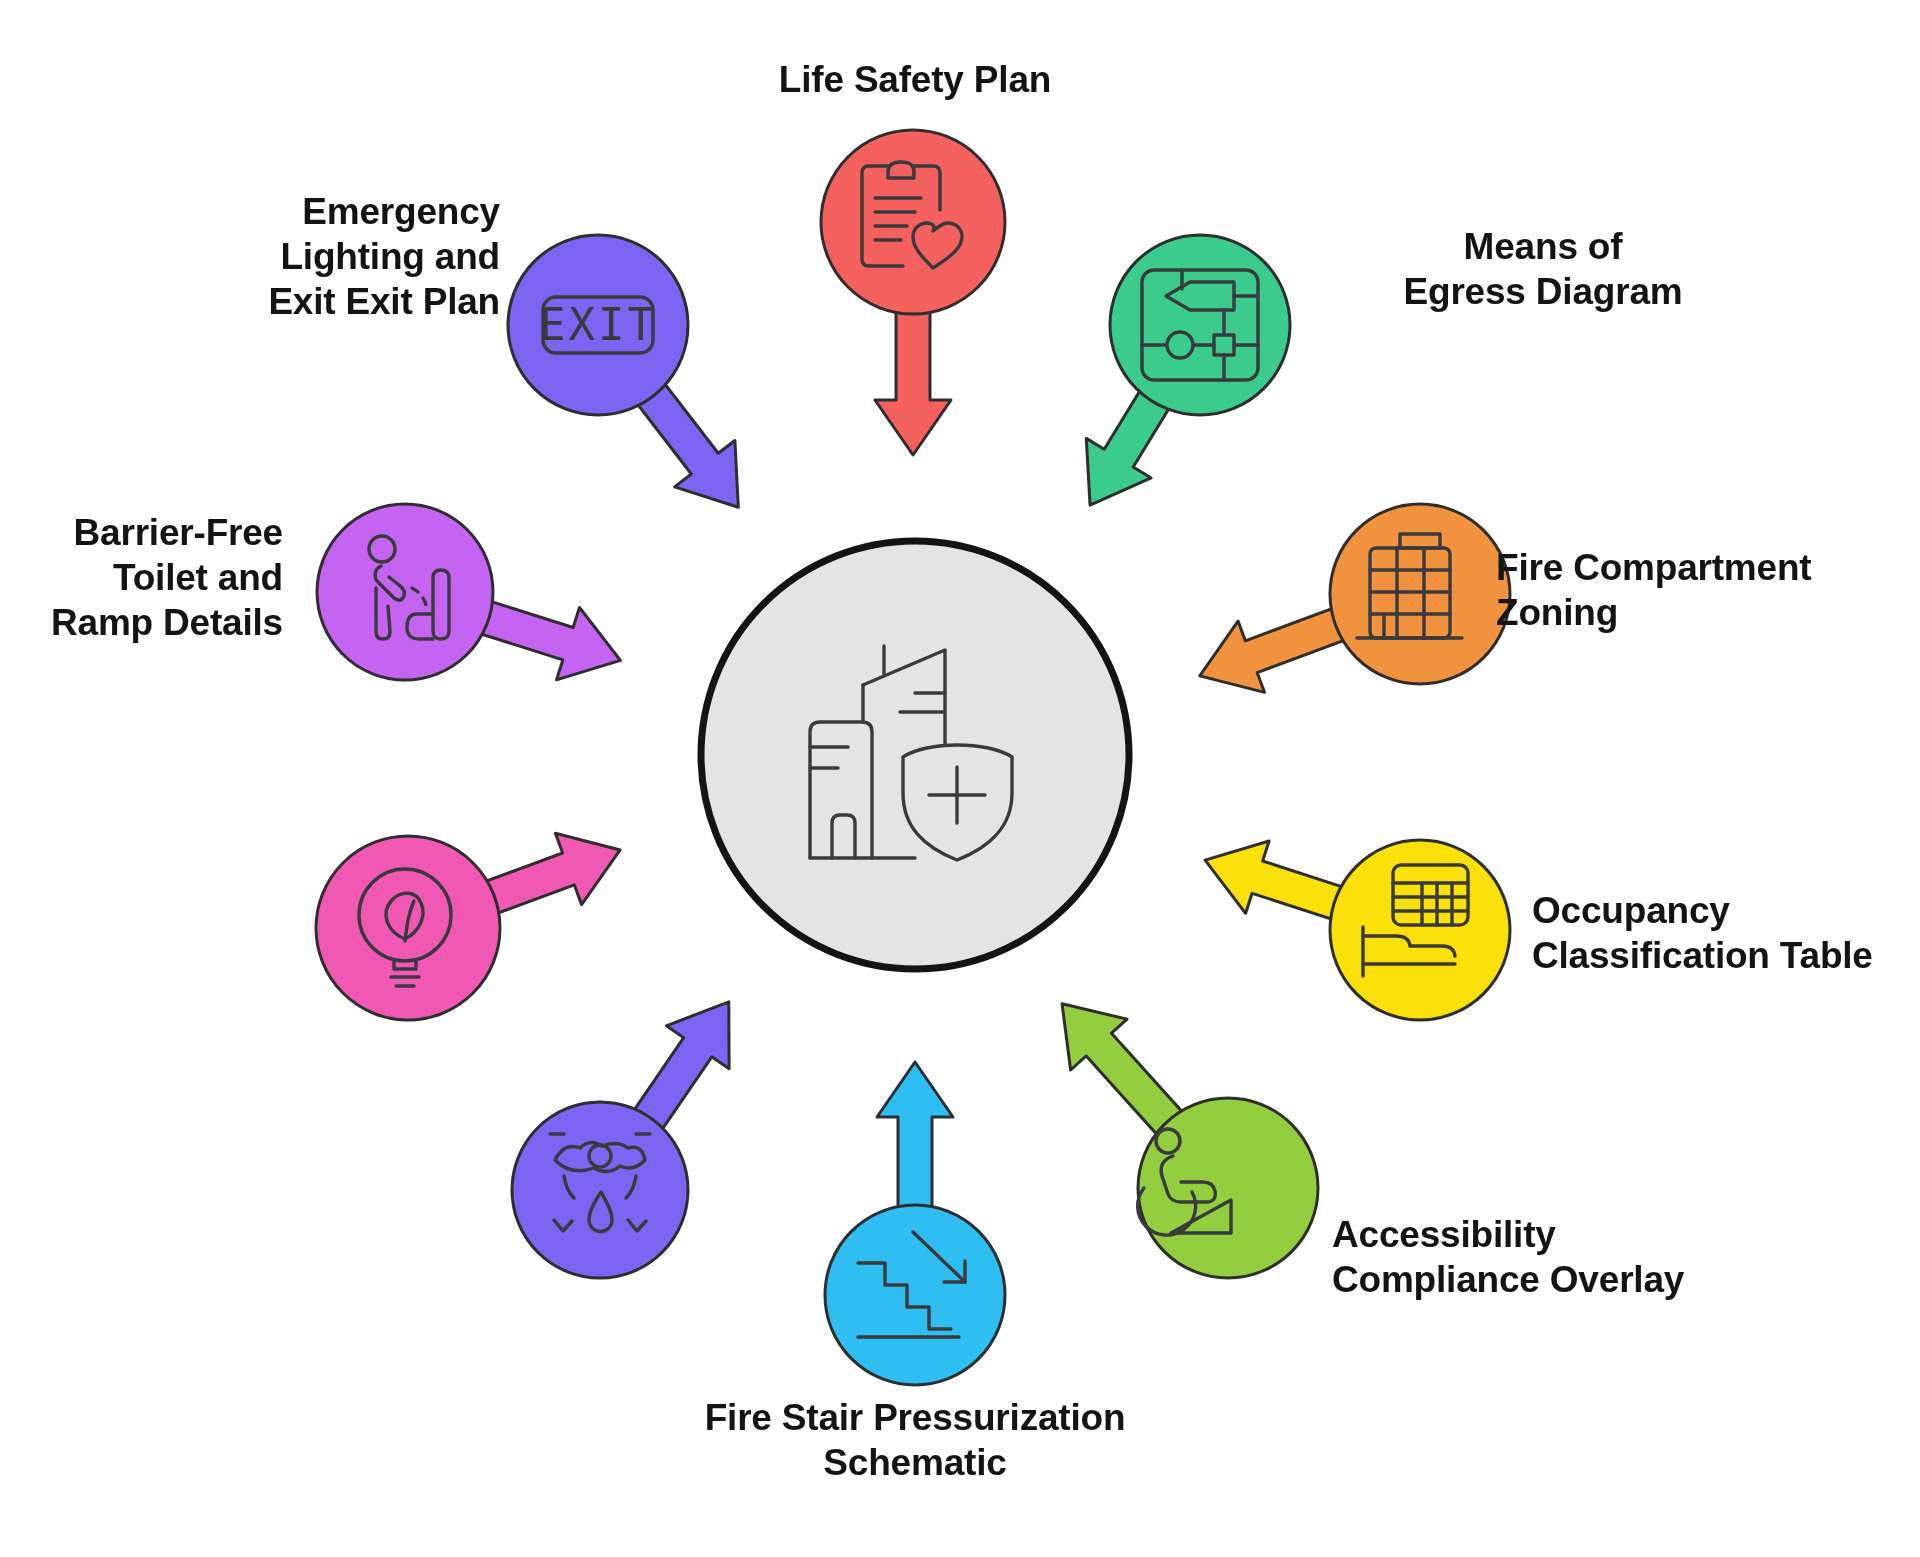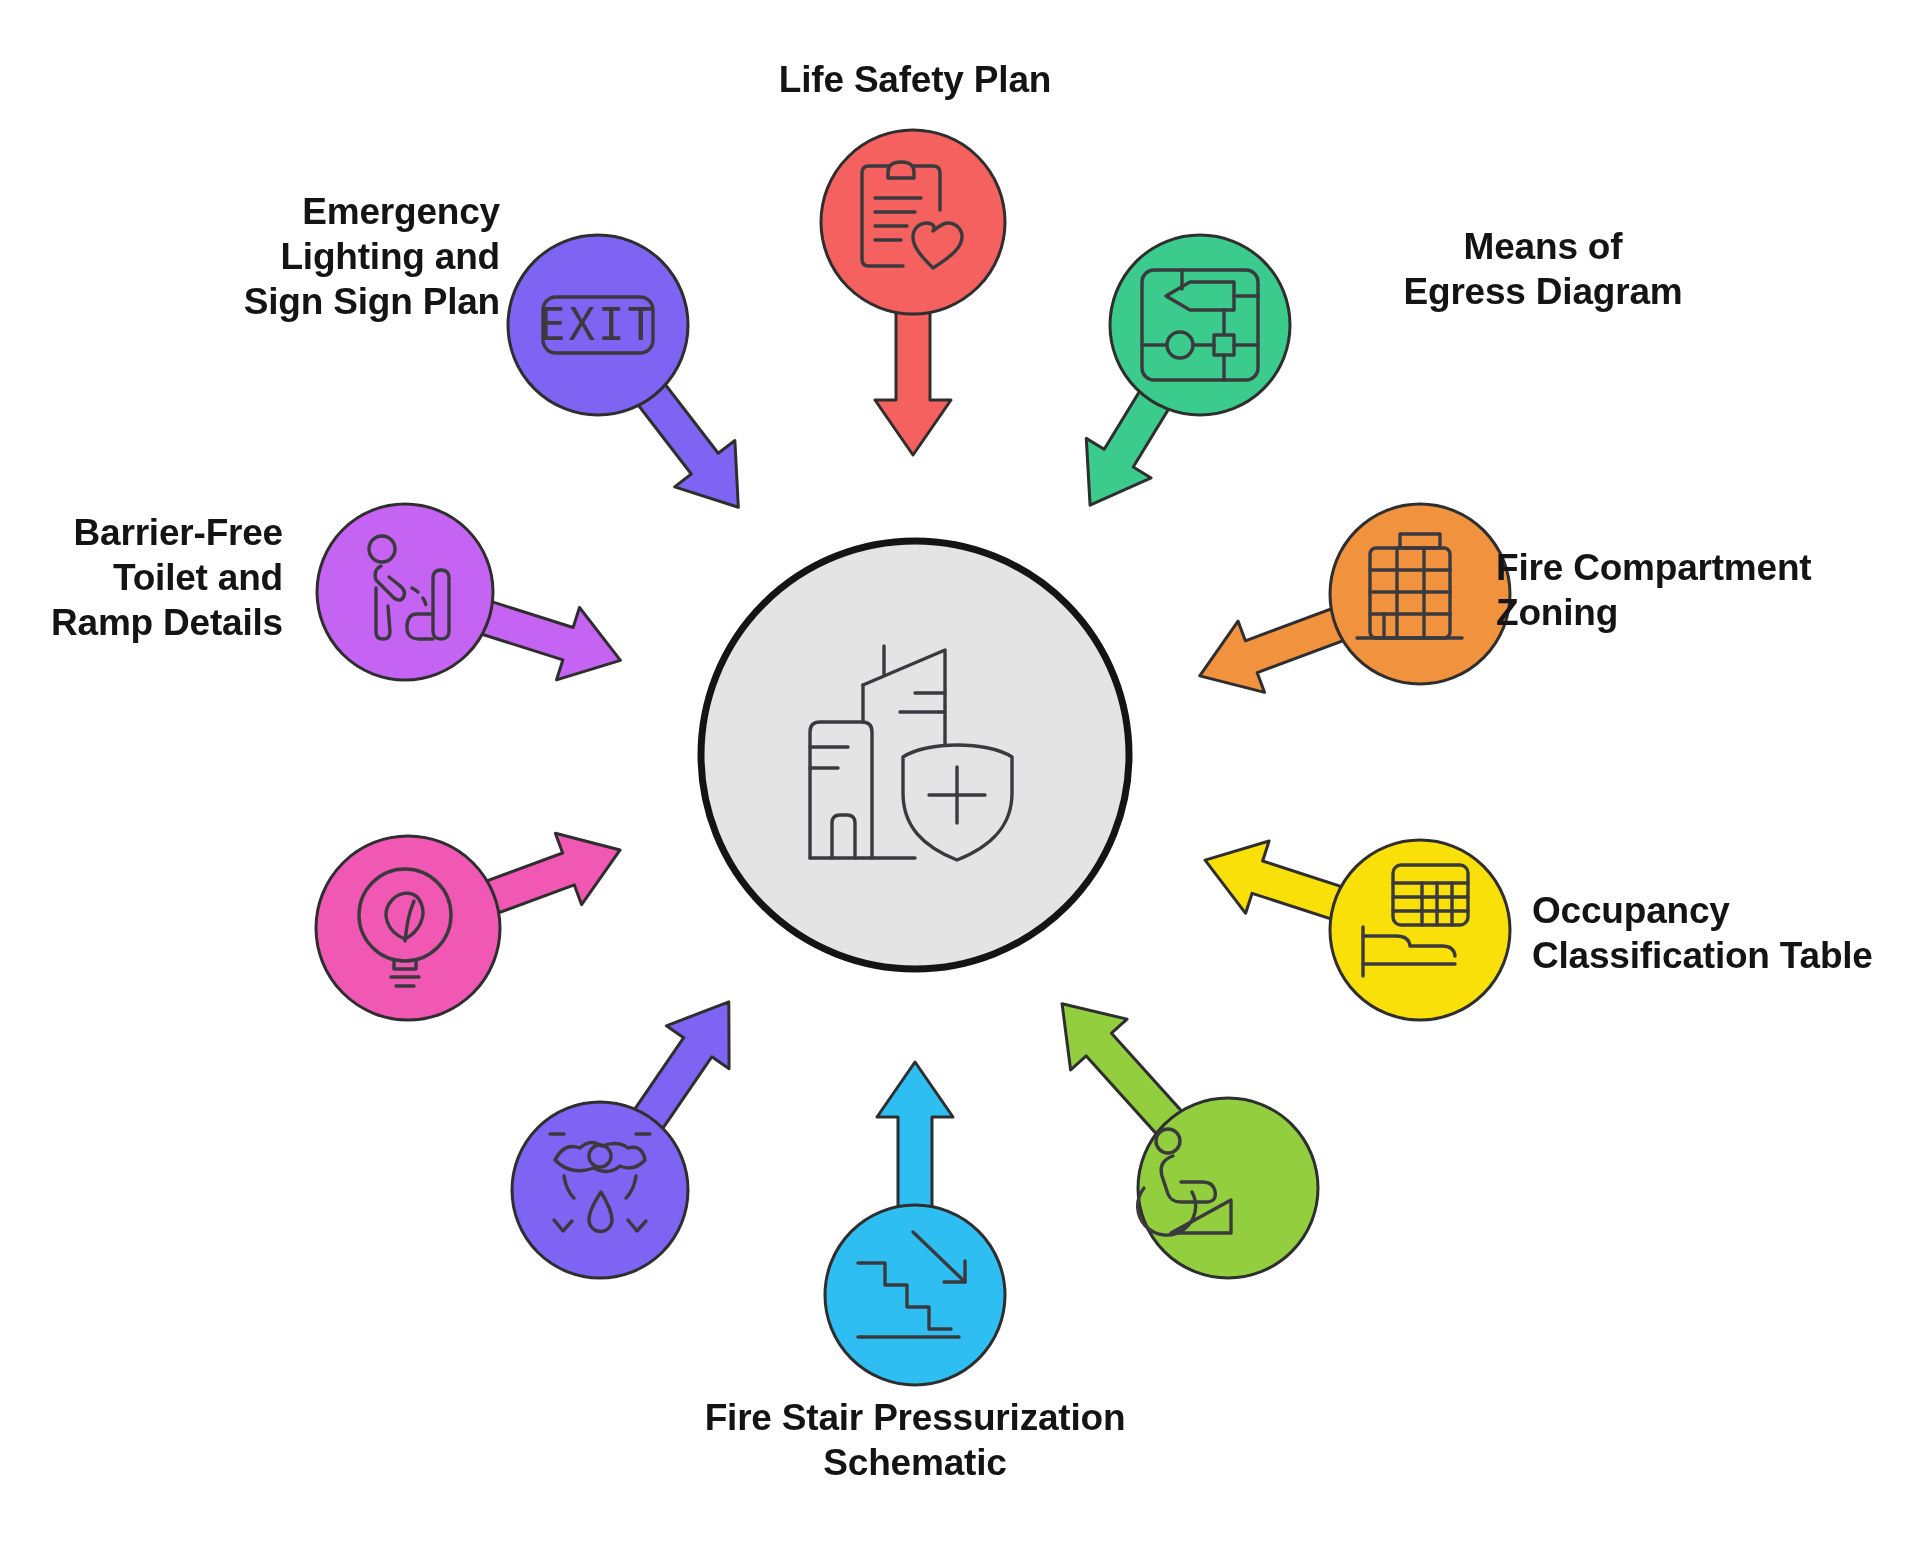--- a/index.html
+++ b/index.html
@@ -208,27 +208,29 @@
 
   <div class="label t-left" style="left:1328px; top:224px; width:430px;text-align:center;">Means of
 Egress Diagram</div>
 
   <div class="label t-left" style="left:1496px; top:545px; width:430px;">Fire Compartment
 Zoning</div>
 
   <div class="label t-left" style="left:1532px; top:888px; width:400px;">Occupancy
 Classification Table</div>
 
+  <div class="label t-left" style="left:1332px; top:1212px; width:440px;">Accessibility
+Compliance Overlay</div>
 
   <div class="label t-center" style="left:655px; top:1395px; width:520px;">Fire Stair Pressurization
 Schematic</div>
 
 
 
   <div class="label t-right" style="left:10px;  top:510px;  width:273px;">Barrier-Free
 Toilet and
 Ramp Details</div>
 
   <div class="label t-right" style="left:60px;  top:189px;  width:440px;">Emergency
 Lighting and
-Sign Sign Plan</div>
+Exit Exit Plan</div>
 
 </div>
 
 </body></html>

